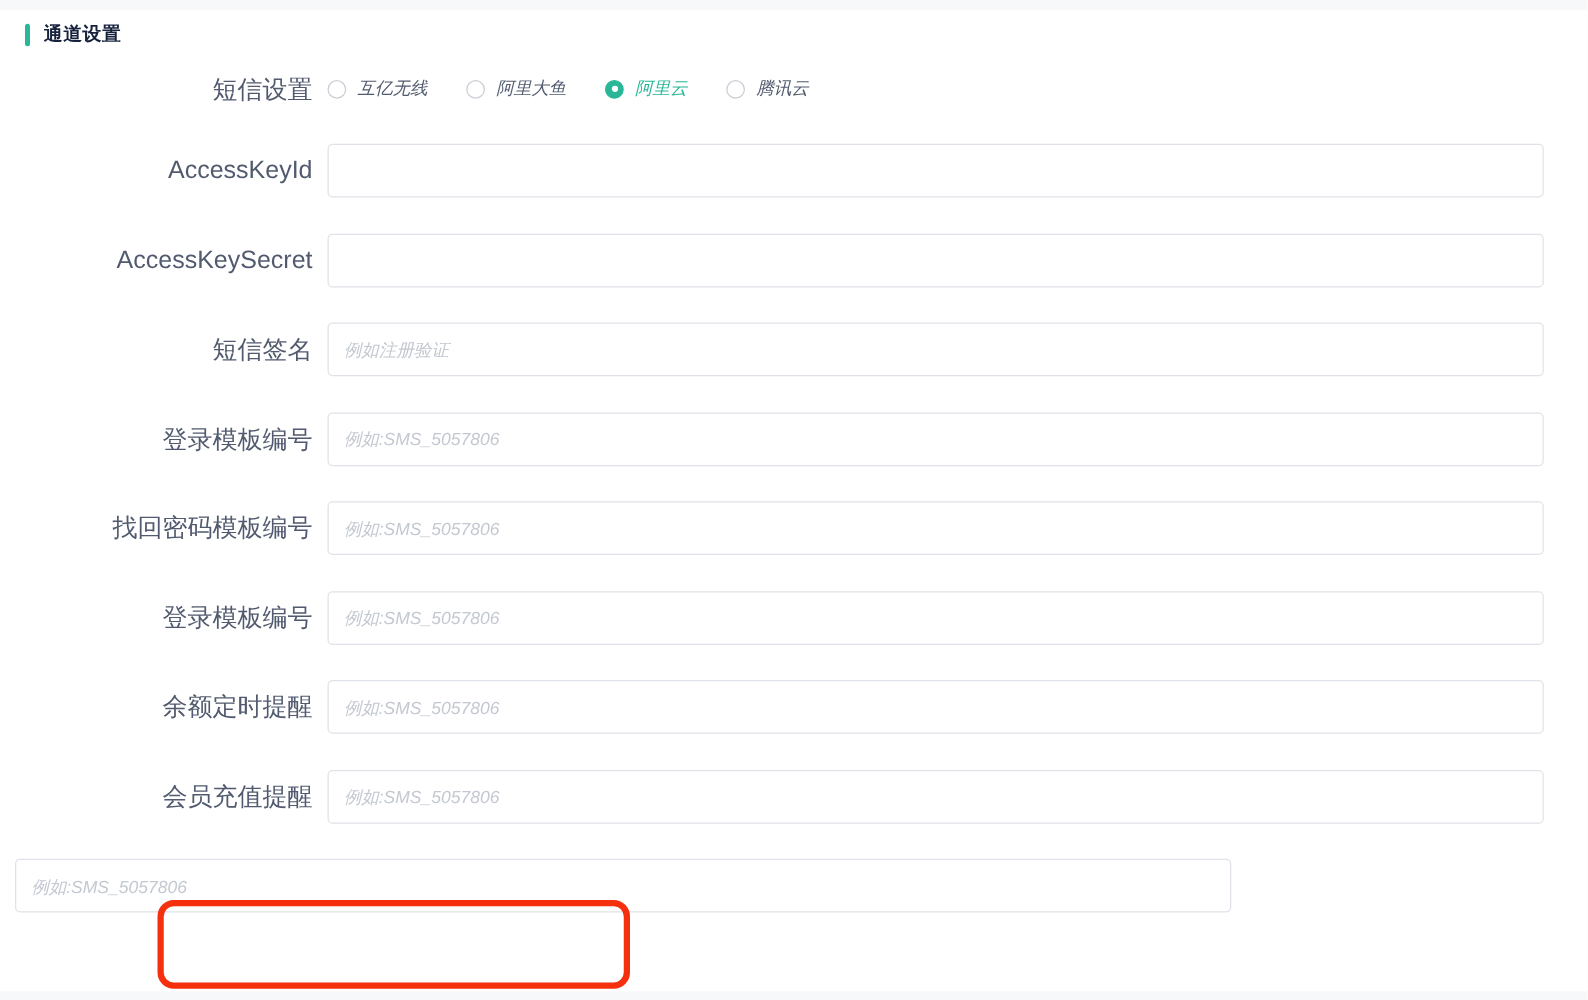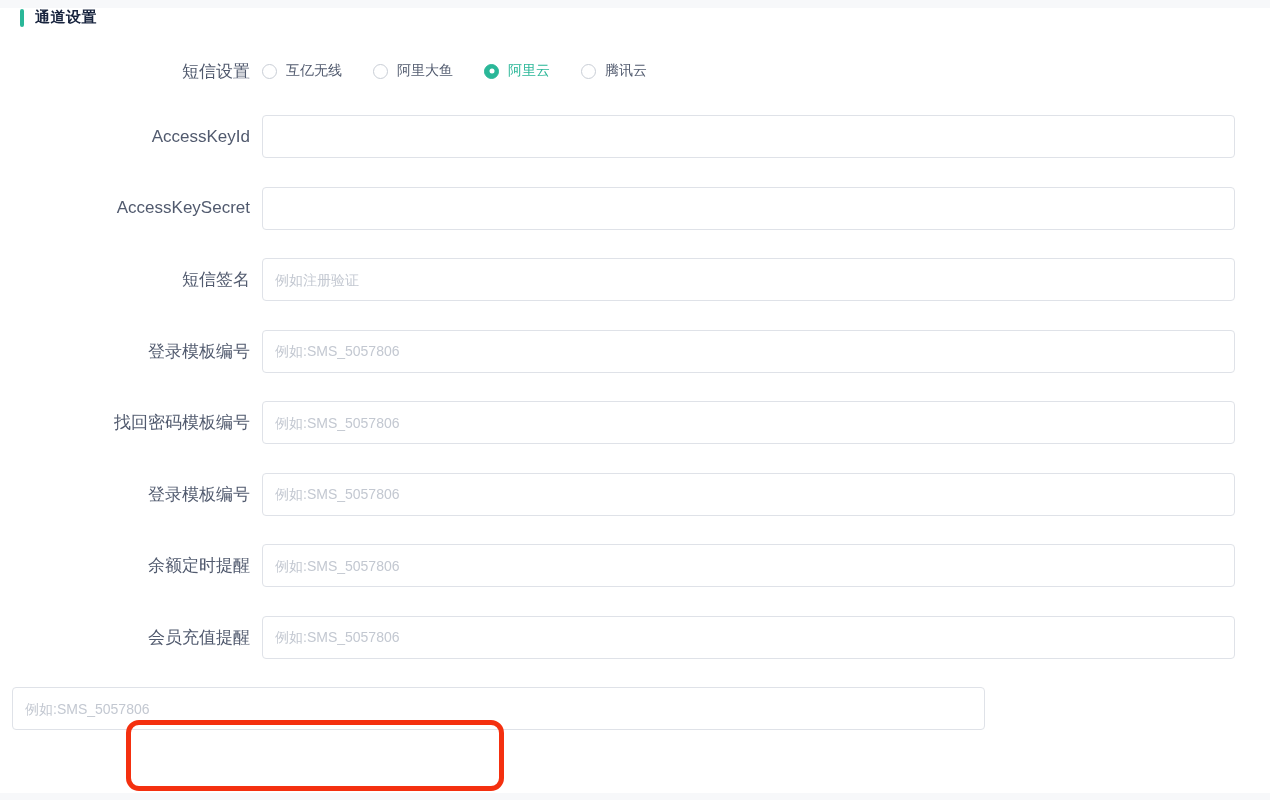--- a/index.html
+++ b/index.html
@@ -9,37 +9,37 @@
     background: #f7f8fa;
     overflow: hidden;
   }
   .page { position: relative; width: 1270px; height: 800px; }
   .panel {
     position: absolute; left: 0; right: 0; top: 8px; bottom: 7px;
     background: #ffffff;
   }
   
   .header {
-    position: absolute; left: 20px; top: 0;
+    position: absolute; left: 20px; top: 10px;
     display: flex; align-items: flex-end;
   }
   .accent-bar {
     width: 4px; height: 18px; border-radius: 2px;
     background: #2ab798; margin-right: 11px; flex: none;
   }
   .title { font-size: 15px; font-weight: bold; color: #17233d; letter-spacing: .5px; }
 
   
   .form { padding-top: 55px; }
   .row { display: flex; align-items: center; }
   .label {
     width: 250px; flex: none; text-align: right;
-    font-size: 17px; color: #515a6e;
+    font-size: 20px; color: #515a6e;
   }
-  .control { margin-left: 12px; }
+  .control { margin-left: 12px; font-style: italic; }
 
   
   .radio-row { height: 16px; }
   .radio-group { display: flex; align-items: center; }
   .radio-item { display: flex; align-items: center; margin-right: 31px; cursor: pointer; }
   .radio-circle {
     width: 15px; height: 15px; border-radius: 50%;
     border: 1px solid #c9ced6; background: #fff;
     margin-right: 9px; flex: none; position: relative;
   }

